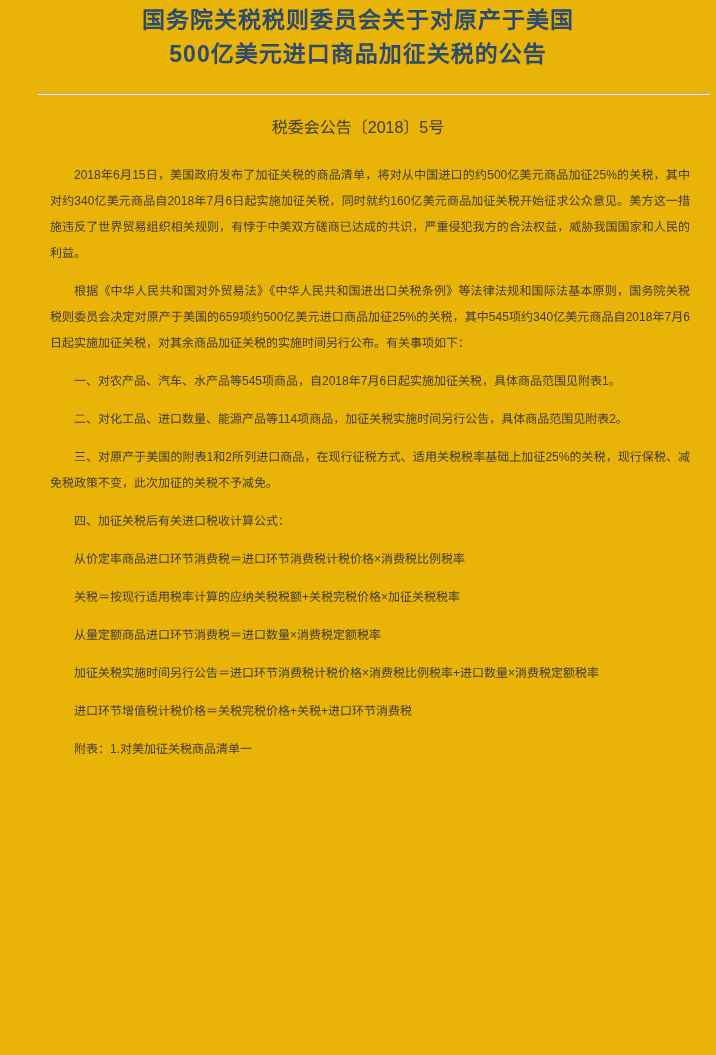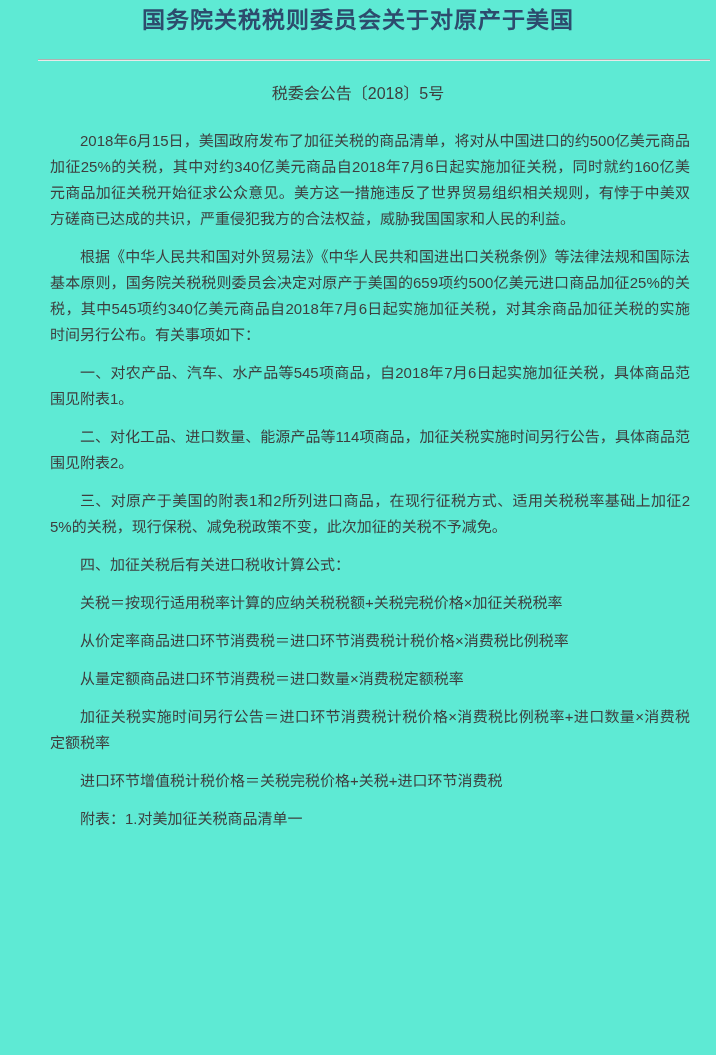--- a/index.html
+++ b/index.html
@@ -9,21 +9,21 @@
   }
   body {
     width: 716px;
     height: 1055px;
     overflow: hidden;
     font-family: "Liberation Sans", "DejaVu Sans", sans-serif;
   }
   .page {
     width: 716px;
     height: 1055px;
-    background: #5eead4;
+    background: #eab308;
     box-sizing: border-box;
   }
   .doc-title {
     margin: 0;
     padding-top: 3px;
     text-align: center;
     color: #2d4c6d;
     font-size: 23px;
     font-weight: bold;
     letter-spacing: 1px;
@@ -44,51 +44,52 @@
     text-align: center;
     font-size: 16px;
     color: #3e3e3e;
     line-height: 20px;
     text-indent: 0;
   }
   .body-text {
     margin-top: 24px;
   }
   .body-text p {
-    font-size: 15px;
+    font-size: 12px;
     color: #3e3e3e;
     line-height: 26px;
     margin: 8px 26px 12px 50px;
     text-indent: 2em;
     text-align: justify;
     word-break: break-all;
   }
 </style>
 </head>
 <body>
 
 <div class="page">
 
   <h1 class="doc-title">
     <span class="title-line">国务院关税税则委员会关于对原产于美国</span>
+    <span class="title-line">500亿美元进口商品加征关税的公告</span>
   </h1>
 
   <div class="header-divider"></div>
 
   <p class="doc-number">税委会公告〔2018〕5号</p>
 
   <div class="body-text">
     <p>2018年6月15日，美国政府发布了加征关税的商品清单，将对从中国进口的约500亿美元商品加征25%的关税，其中对约340亿美元商品自2018年7月6日起实施加征关税，同时就约160亿美元商品加征关税开始征求公众意见。美方这一措施违反了世界贸易组织相关规则，有悖于中美双方磋商已达成的共识，严重侵犯我方的合法权益，威胁我国国家和人民的利益。</p>
     <p>根据《中华人民共和国对外贸易法》《中华人民共和国进出口关税条例》等法律法规和国际法基本原则，国务院关税税则委员会决定对原产于美国的659项约500亿美元进口商品加征25%的关税，其中545项约340亿美元商品自2018年7月6日起实施加征关税，对其余商品加征关税的实施时间另行公布。有关事项如下：</p>
     <p>一、对农产品、汽车、水产品等545项商品，自2018年7月6日起实施加征关税，具体商品范围见附表1。</p>
     <p>二、对化工品、进口数量、能源产品等114项商品，加征关税实施时间另行公告，具体商品范围见附表2。</p>
     <p>三、对原产于美国的附表1和2所列进口商品，在现行征税方式、适用关税税率基础上加征25%的关税，现行保税、减免税政策不变，此次加征的关税不予减免。</p>
     <p>四、加征关税后有关进口税收计算公式：</p>
+    <p>从价定率商品进口环节消费税＝进口环节消费税计税价格×消费税比例税率</p>
     <p>关税＝按现行适用税率计算的应纳关税税额+关税完税价格×加征关税税率</p>
-    <p>从价定率商品进口环节消费税＝进口环节消费税计税价格×消费税比例税率</p>
     <p>从量定额商品进口环节消费税＝进口数量×消费税定额税率</p>
     <p>加征关税实施时间另行公告＝进口环节消费税计税价格×消费税比例税率+进口数量×消费税定额税率</p>
     <p>进口环节增值税计税价格＝关税完税价格+关税+进口环节消费税</p>
     <p>附表：1.对美加征关税商品清单一</p>
 
   </div>
 
 </div>
 
 </body></html>

